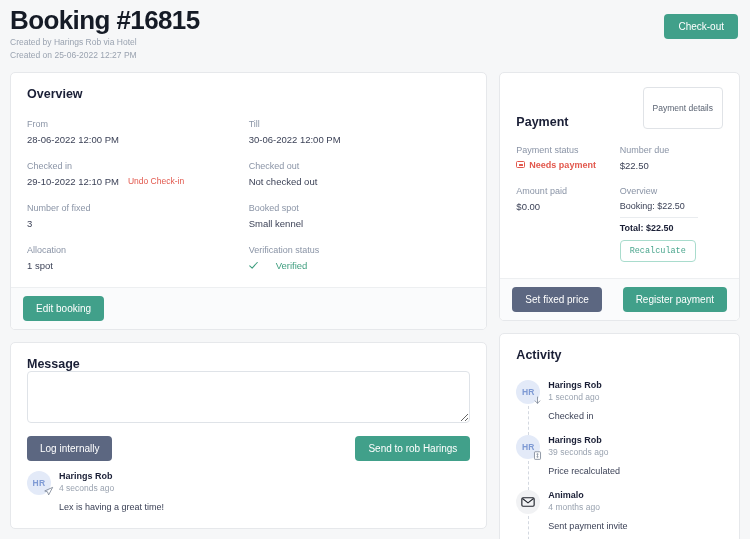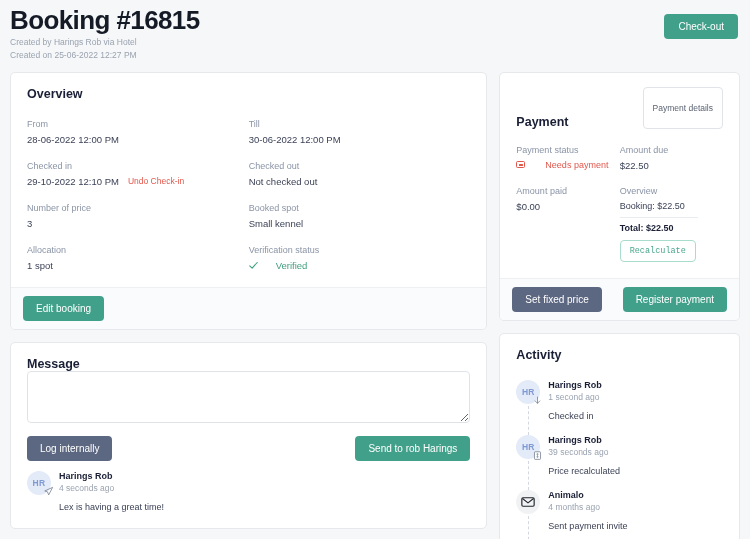--- a/index.html
+++ b/index.html
@@ -55,21 +55,21 @@
   .chk { display: inline-block; width: 9px; height: 9px; }
 
   
   .pay-head { display: flex; align-items: flex-end; justify-content: space-between; }
   .btn-outline {
     background: #fff; border: 1px solid #e0e3e7; border-radius: 4px;
     font-size: 8.5px; color: #5a6372; padding: 15px 9px; cursor: pointer;
     font-family: "Liberation Sans", sans-serif;
   }
   .pay-grid { display: grid; grid-template-columns: 1fr 1fr; row-gap: 15px; margin-top: 16px; }
-  .status-bad { color: #e2584d; font-size: 9px; font-weight: normal; display: flex; align-items: center; gap: 20px; }
+  .status-bad { color: #e2584d; font-size: 9px; font-weight: bold; display: flex; align-items: center; gap: 4px; }
   .card-ic {
     width: 9px; height: 7px; border: 1.3px solid #e2584d; border-radius: 1.5px;
     display: inline-flex; align-items: center; justify-content: center;
   }
   .card-ic i { display: block; width: 3.5px; height: 2px; background: #e2584d; border-radius: .5px; }
   .ov-line { font-size: 9px; color: #3c4257; }
   .hr-thin { border: none; border-top: 1px solid #e9ecef; margin: 6px 0 5px 0; width: 78px; }
   .total { font-size: 9px; font-weight: bold; color: #1a1f36; }
   .btn-recalc {
     margin-top: 7px; background: #fff; border: 1px solid #a9dccd; border-radius: 4px;
@@ -155,21 +155,21 @@
                 <span>29-10-2022 12:10 PM</span>
                 <span class="link-danger">Undo Check-in</span>
               </div>
             </div>
             <div>
               <div class="fld-label">Checked out</div>
               <div class="fld-value">Not checked out</div>
             </div>
 
             <div>
-              <div class="fld-label">Number of price</div>
+              <div class="fld-label">Number of fixed</div>
               <div class="fld-value">3</div>
             </div>
             <div>
               <div class="fld-label">Booked spot</div>
               <div class="fld-value">Small kennel</div>
             </div>
 
             <div>
               <div class="fld-label">Allocation</div>
               <div class="fld-value">1 spot</div>
@@ -231,21 +231,21 @@
             <div>
               <div class="fld-label">Payment status</div>
               <div class="status-bad">
                 <span class="card-ic">
                     <i></i>
                   </span>
                 <span>Needs payment</span>
               </div>
             </div>
             <div>
-              <div class="fld-label">Amount due</div>
+              <div class="fld-label">Number due</div>
               <div class="fld-value">$22.50</div>
             </div>
 
             <div>
               <div class="fld-label">Amount paid</div>
               <div class="fld-value">$0.00</div>
             </div>
             <div>
               <div class="fld-label">Overview</div>
               <div class="ov-line">Booking: $22.50</div>

